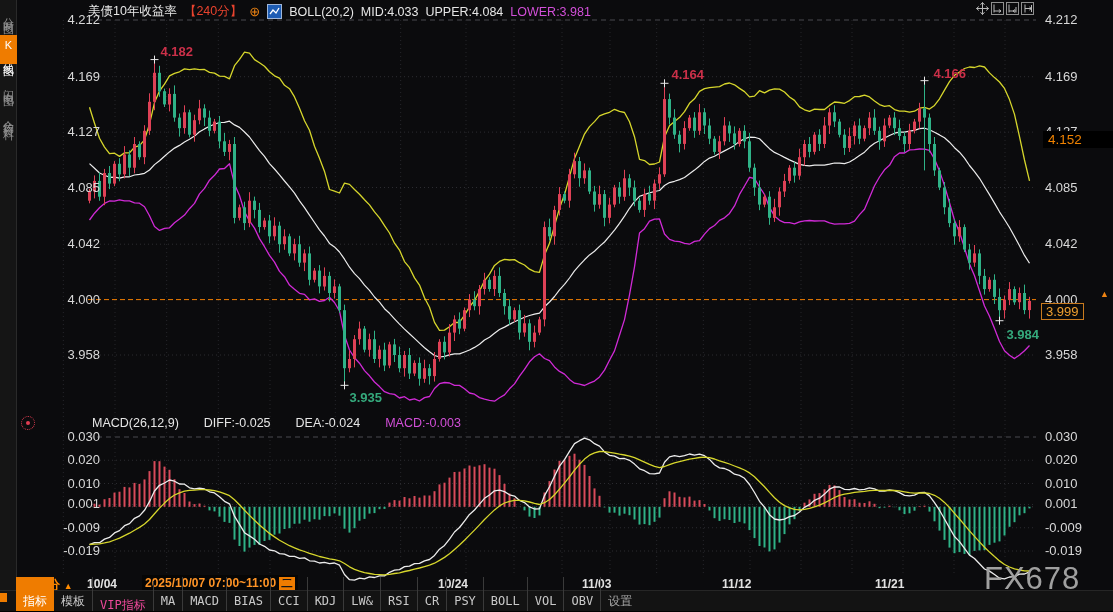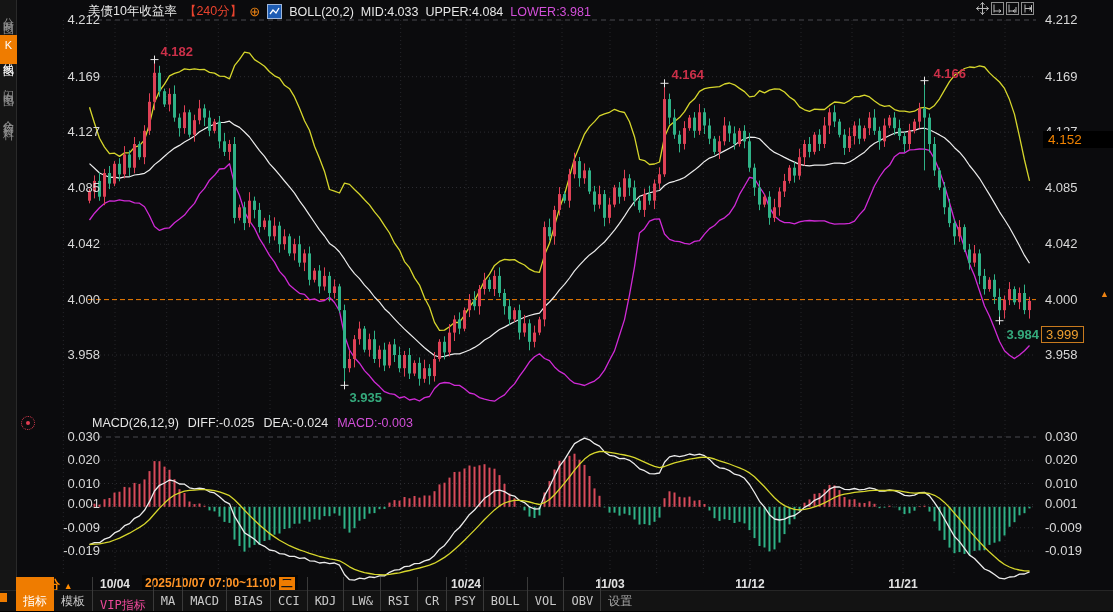--- a/index.html
+++ b/index.html
@@ -23,29 +23,29 @@
   .ytick.right{left:1045px;text-align:left;}
   .mtick{position:absolute;font-size:13px;color:#d8d8d8;z-index:2;line-height:14px;}
   .mtick.left{left:30px;width:70px;text-align:right;}
   .mtick.right{left:1045px;}
   .price-tag-high{position:absolute;left:1043px;width:66px;height:17px;background:#000;color:#f08200;
       font-size:13.5px;line-height:17px;padding-left:5px;z-index:3;margin-top:40px;}
   .price-tag-last{position:absolute;left:1041px;height:15px;background:#0a0a0a;border:1px solid #c87a1e;
       color:#f0a030;font-size:13px;line-height:15px;padding:0 4px;z-index:3;}
   .axis-arrow-marker{position:absolute;left:1100px;color:#ef8413;font-size:9px;z-index:3;}
   
-  #macd-header{left:92px;top:416px;display:flex;gap:9px;font-size:12.5px;white-space:nowrap;}
+  #macd-header{left:92px;top:416px;display:flex;gap:25px;font-size:12.5px;white-space:nowrap;}
   #macd-settings{left:21px;top:416px;width:12px;height:12px;border:1px dotted #e23d52;border-radius:50%;z-index:2;}
   #macd-settings::after{content:"";position:absolute;left:4px;top:4px;width:4px;height:4px;border-radius:50%;background:#e23d52;}
   
   .anno{position:absolute;font-size:13px;font-weight:bold;z-index:2;white-space:nowrap;}
   
   #period-label{left:27px;top:577px;color:#ff8a00;font-weight:bold;font-size:12.5px;z-index:3;}
   #period-label .arr{font-size:9px;}
-  .xdate{position:absolute;top:577px;width:56px;margin-left:-28px;text-align:center;color:#e2e2e2;
+  .xdate{position:absolute;top:577px;width:56px;margin-left:-28px;text-align:left;color:#e2e2e2;
          font-weight:bold;font-size:12px;z-index:2;}
   #xaxis-tooltip{left:142px;top:575px;height:16px;background:#050505;color:#ff9426;font-weight:bold;
       font-size:12px;line-height:16px;padding:0 3px;z-index:4;display:flex;align-items:center;gap:3px;white-space:nowrap;}
   #xaxis-tooltip .day-chip{background:#ef7c00;color:#151515;padding:0 2px;height:13px;line-height:13px;font-size:11.5px;}
   
   #watermark{left:984px;top:561px;font-size:31px;color:#a0a0a0;letter-spacing:1px;z-index:6;font-weight:normal;}
   
   #sidebar{position:absolute;left:0;top:0;width:17px;height:592px;background:#151515;border-right:1px solid #2a2a2a;
       z-index:5;display:flex;flex-direction:column;align-items:center;padding-top:5px;box-sizing:border-box;gap:13px;}
   .side-item{writing-mode:vertical-lr;text-orientation:upright;font-size:11px;color:#909090;
@@ -760,21 +760,21 @@
     </div>
   <div id="annotation-layer">
       <div class="anno" style="left: 160.5px; top: 43.5669px; color: rgb(204, 48, 73);">4.182</div>
       <div class="anno" style="left: 671.5px; top: 67.3071px; color: rgb(204, 48, 73);">4.164</div>
       <div class="anno" style="left: 933.5px; top: 65.6693px; color: rgb(204, 48, 73);">4.166</div>
       <div class="anno" style="left: 349.5px; top: 390.335px; color: rgb(53, 169, 124);">3.935</div>
       <div class="anno" style="left: 1006.5px; top: 326.709px; color: rgb(53, 169, 124);">3.984</div>
     </div>
 
   <div class="price-tag-high" style="top: 91.1339px;">4.152</div>
-  <div class="price-tag-last" style="top: 302.606px; margin-top: 23px;">3.999</div>
+  <div class="price-tag-last" style="top: 302.606px;">3.999</div>
   <div class="axis-arrow-marker" style="top: 288.606px;">▲</div>
 
   <div id="macd-settings" class="ovl"></div>
   <div id="macd-header" class="ovl">
     <span class="t-white">MACD(26,12,9)</span>
     <span class="t-white">DIFF:-0.025</span>
     <span class="t-yellow">DEA:-0.024</span>
     <span class="t-magenta">MACD:-0.003</span>
   </div>
 
@@ -787,20 +787,21 @@
       <div class="xdate" style="left: 466px;">10/24</div>
       <div class="xdate" style="left: 610px;">11/03</div>
       <div class="xdate" style="left: 750px;">11/12</div>
       <div class="xdate" style="left: 903px;">11/21</div>
     </div>
   <div id="xaxis-tooltip" class="ovl">
     <span>2025/10/07 07:00~11:00</span>
       <span class="day-chip">二</span>
   </div>
 
+  <div id="watermark" class="ovl">FX678</div>
 
   <div id="sidebar">
       <div class="side-item">分时图</div>
       <div class="side-item active">K线图</div>
       <div class="side-item">闪电图</div>
       <div class="side-item">合约资料</div>
     </div>
 
   <div id="bottom-toolbar">
       <div class="tab active" style="margin-left: 16px;">指标</div>

